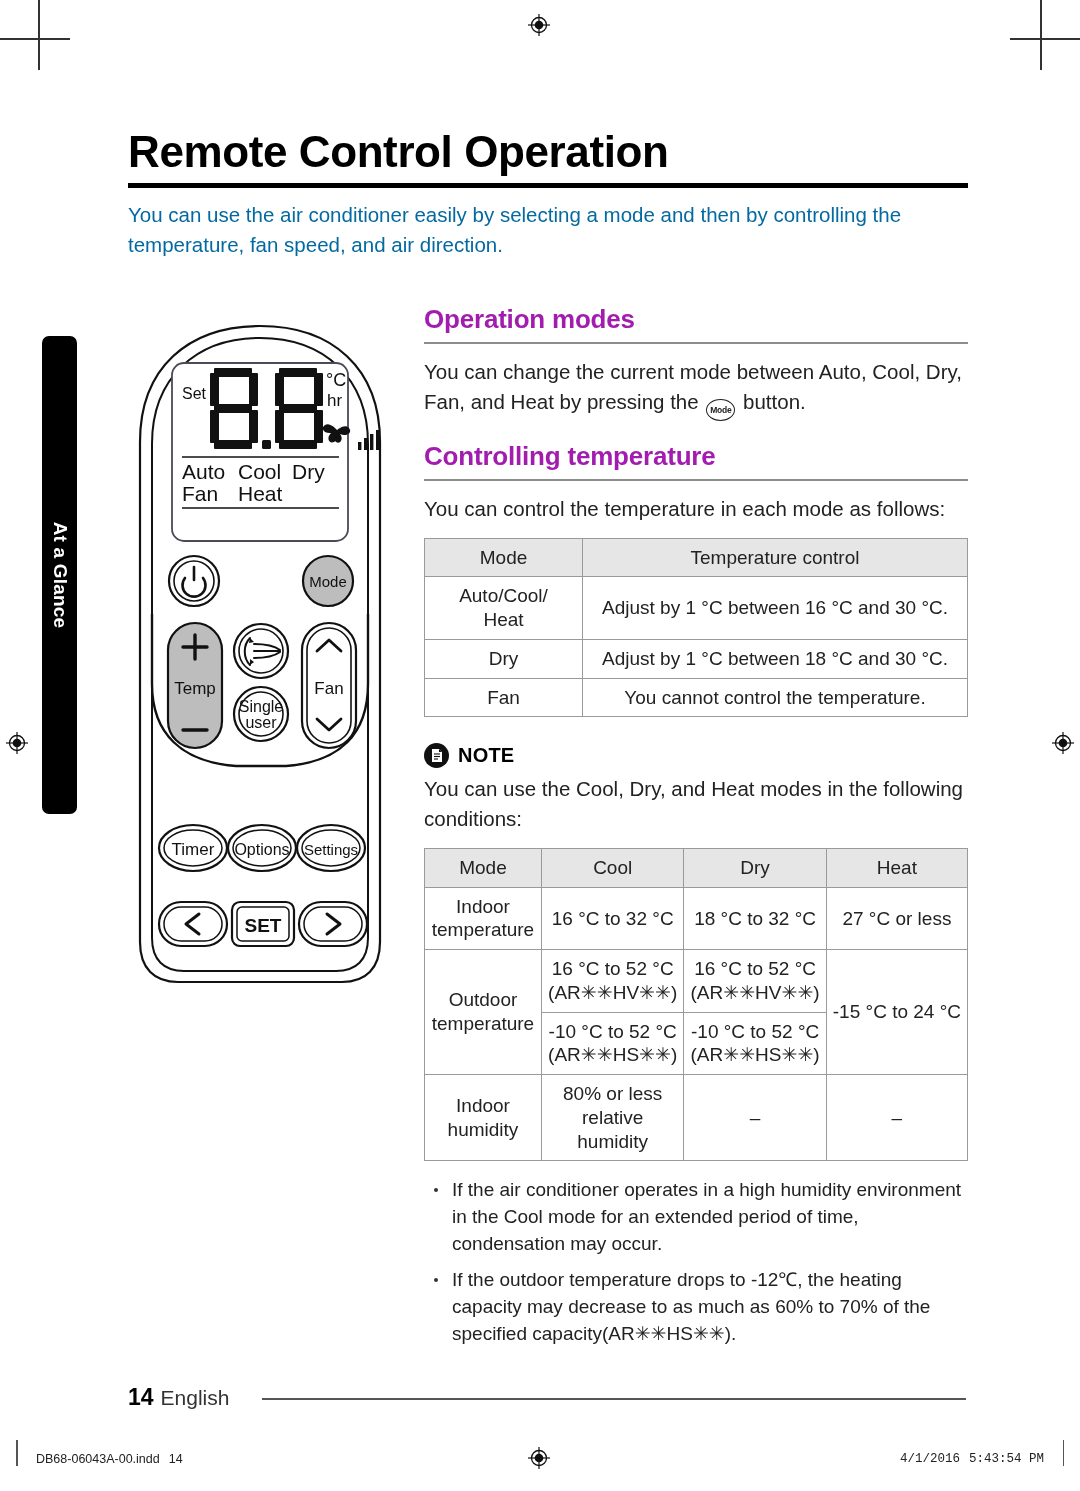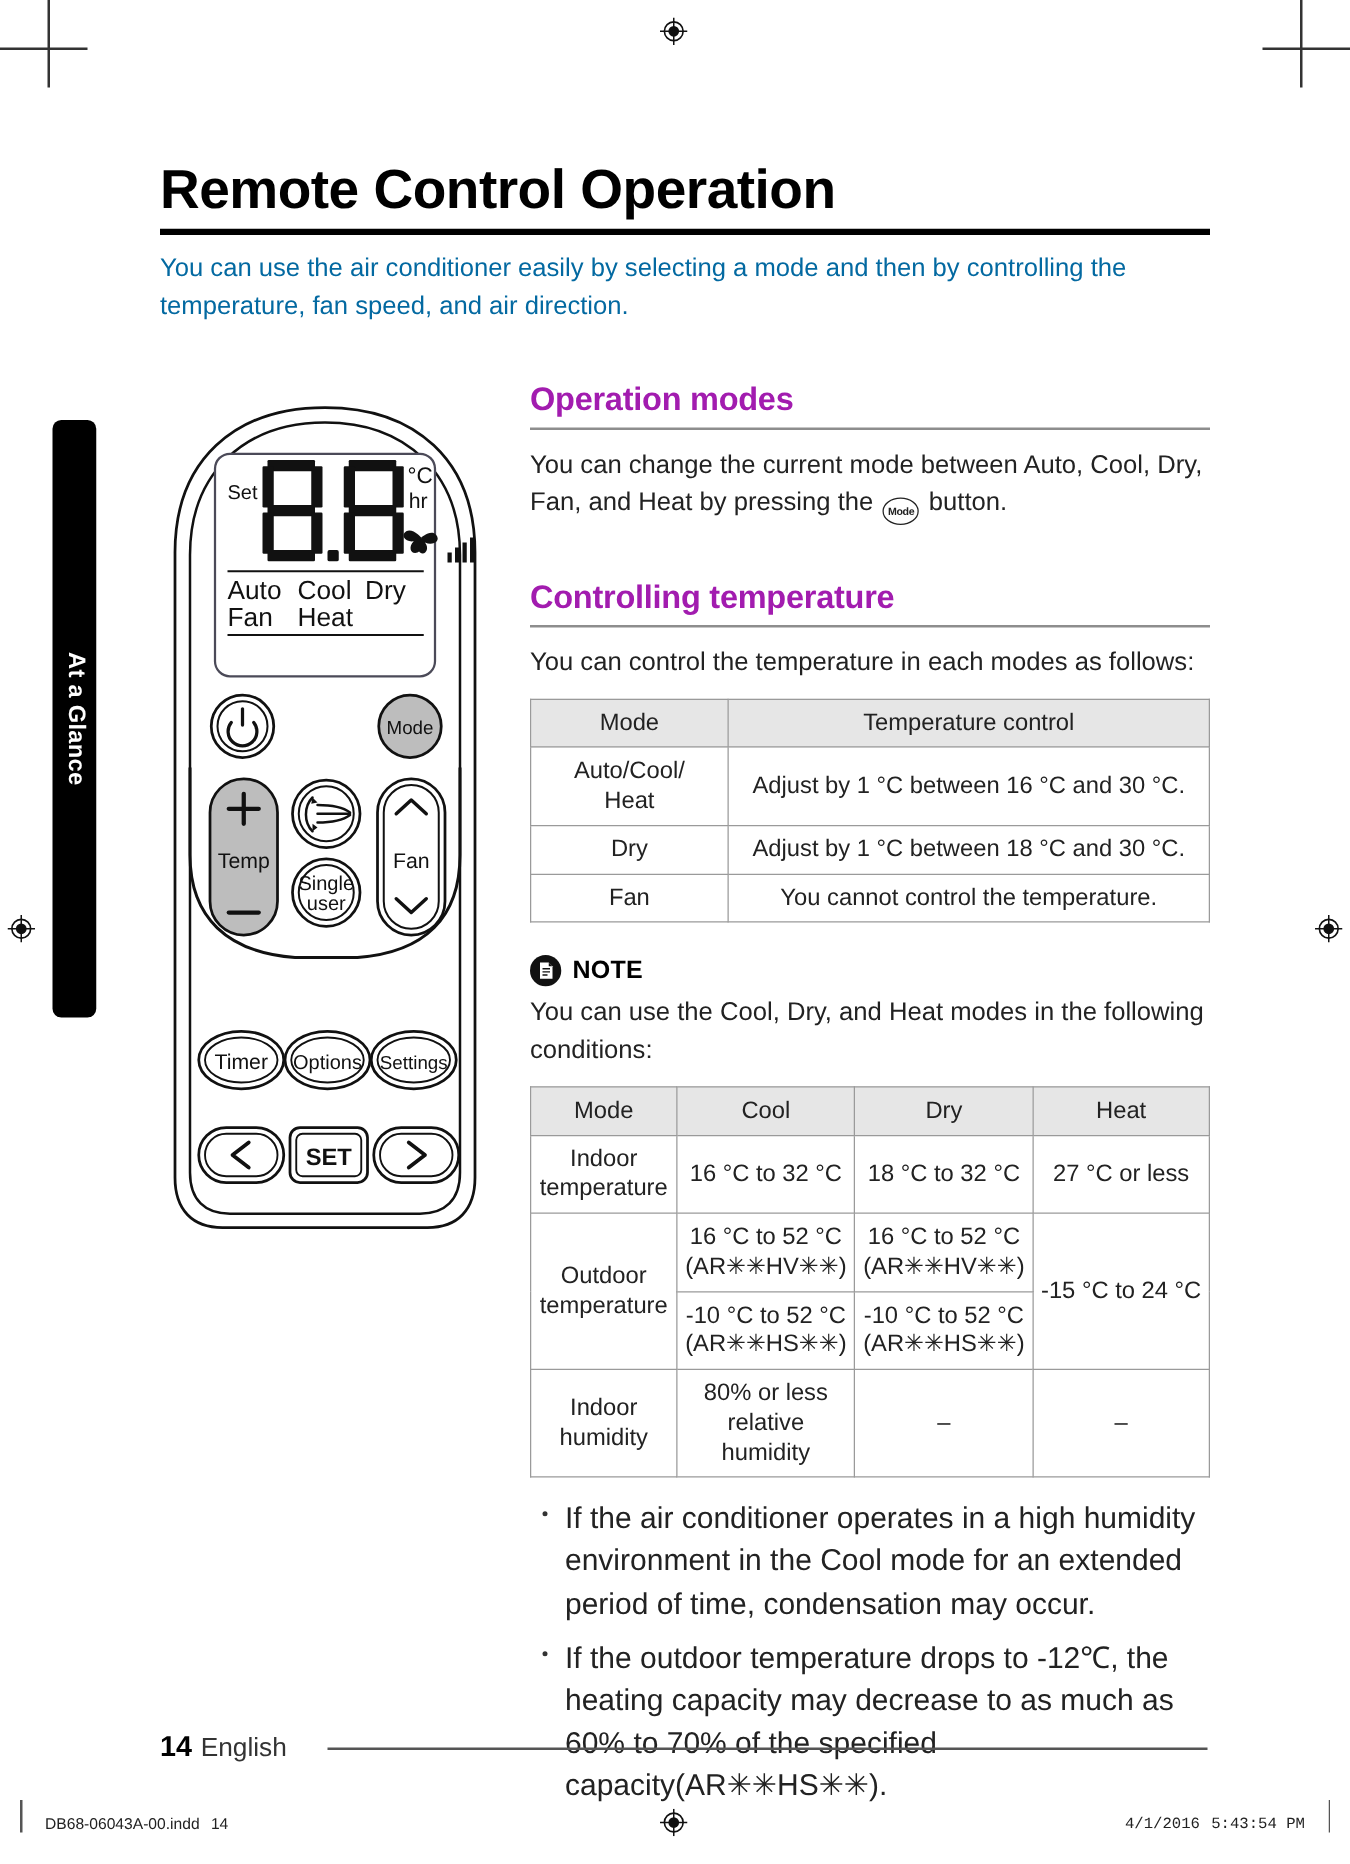--- a/index.html
+++ b/index.html
@@ -80,21 +80,21 @@
   .note-icon{
     width:25px;height:25px;border-radius:50%;background:#111;
     display:flex;align-items:center;justify-content:center;flex:0 0 auto;
   }
   .note-title{font-size:20px;font-weight:bold;color:#000;letter-spacing:.2px;}
 
   
   ul.bullets{margin:16px 0 0 0;padding:0;list-style:none;}
   ul.bullets li{
     position:relative;padding-left:28px;margin-bottom:9px;
-    font-size:24px;line-height:1.42;color:#222;
+    font-size:19px;line-height:1.42;color:#222;
   }
   ul.bullets li:before{
     content:"";position:absolute;left:10px;top:11px;
     width:4px;height:4px;border-radius:50%;background:#333;
   }
 
   
   .remote-wrap{position:absolute;left:126px;top:316px;width:285px;height:690px;}
 
   
@@ -283,23 +283,23 @@
 <div class="col-right">
 
   <h2 class="sec">Operation modes</h2>
   <div class="sec-rule"></div>
   <div class="para">
     <span>You can change the current mode between Auto, Cool, Dry, Fan, and Heat by pressing the</span>
     <span class="chip-mode">Mode</span>
     <span>button.</span>
   </div>
 
-  <h2 class="sec" style="margin-top:42px">Controlling temperature</h2>
+  <h2 class="sec" style="margin-top:20px">Controlling temperature</h2>
   <div class="sec-rule"></div>
-  <div class="para">You can control the temperature in each modes as follows:</div>
+  <div class="para">You can control the temperature in each mode as follows:</div>
 
   <table class="doc">
     <thead>
       <tr>
         <th style="width:145px">Mode</th>
         <th>Temperature control</th>
       </tr>
     </thead>
     <tbody>
       <tr>

